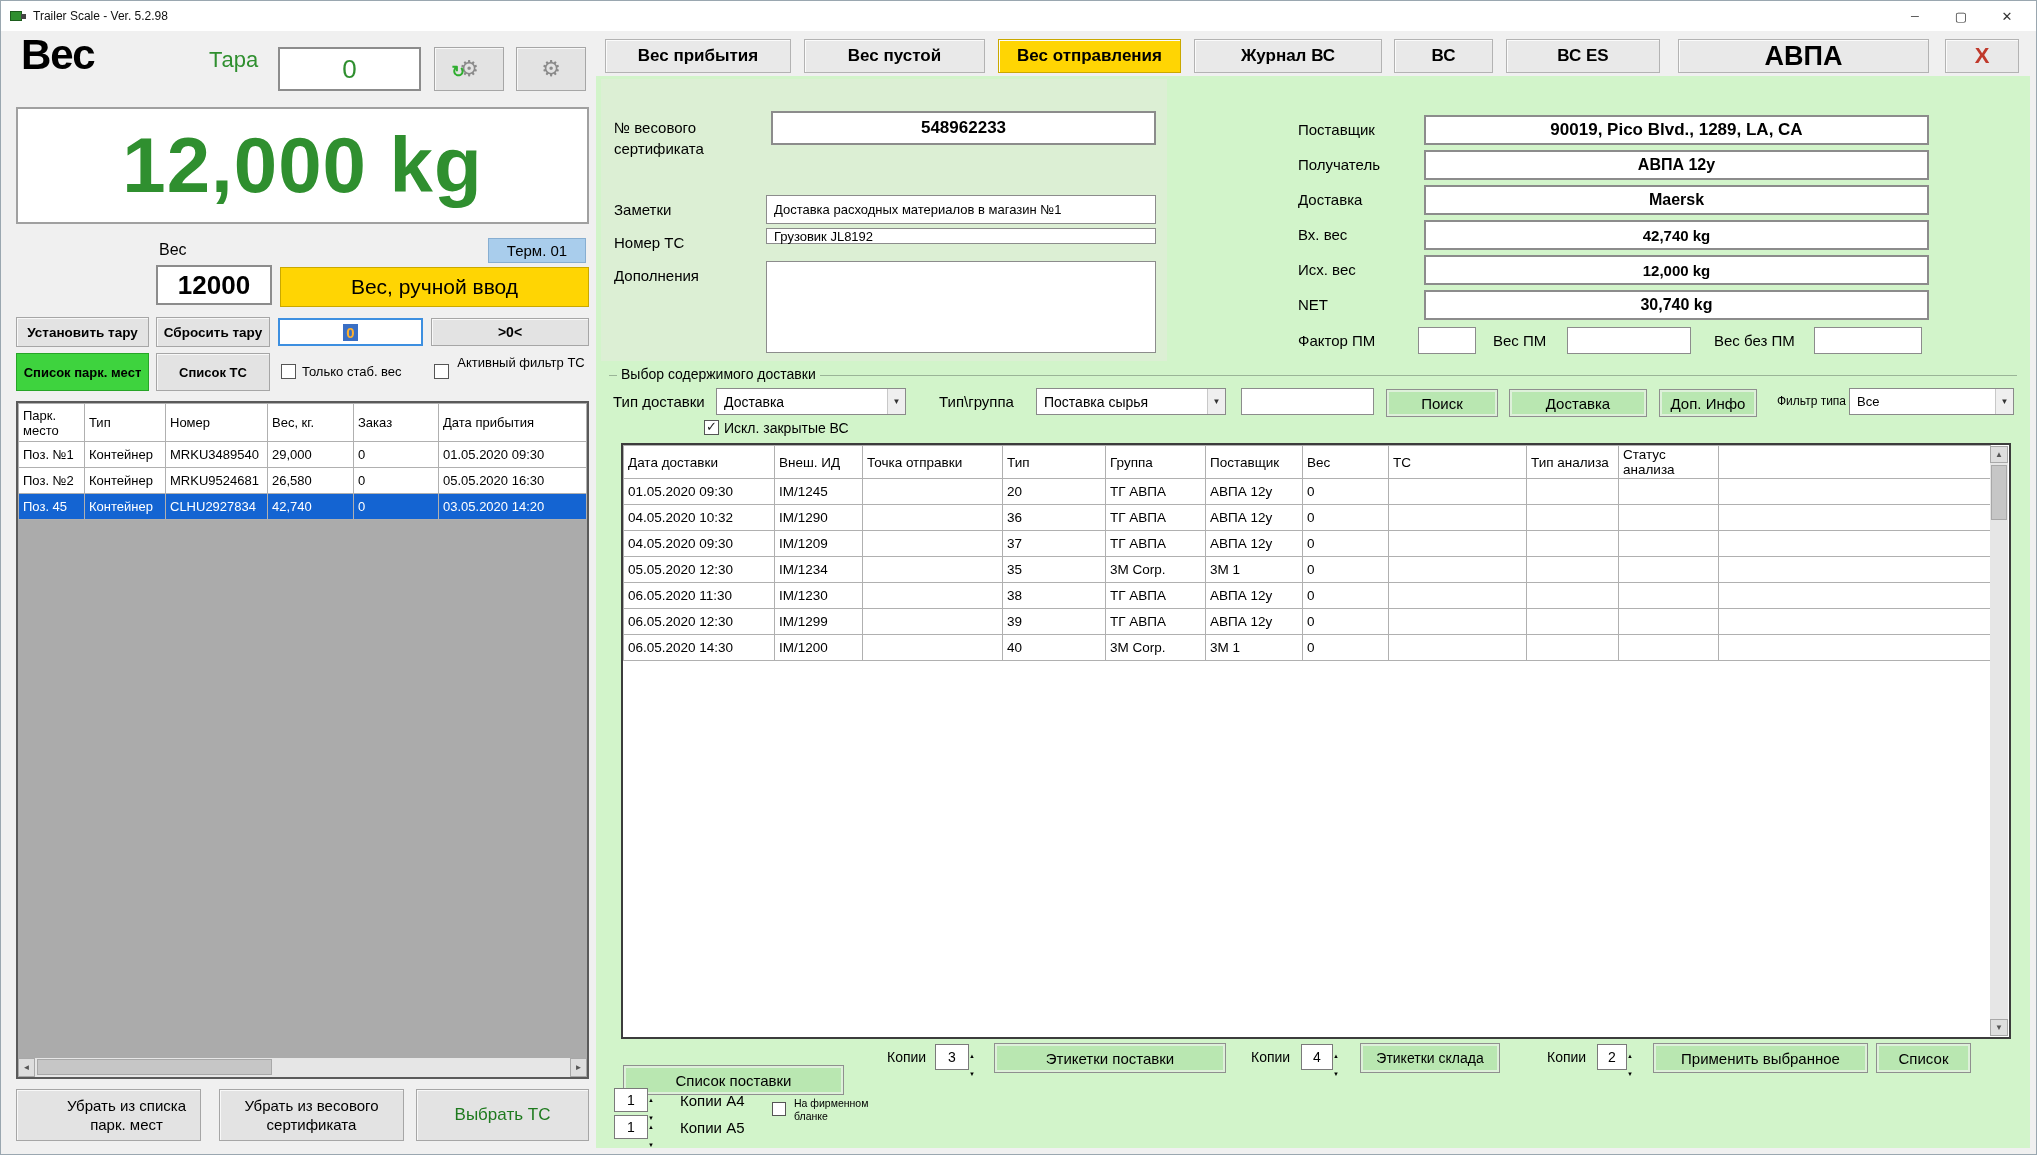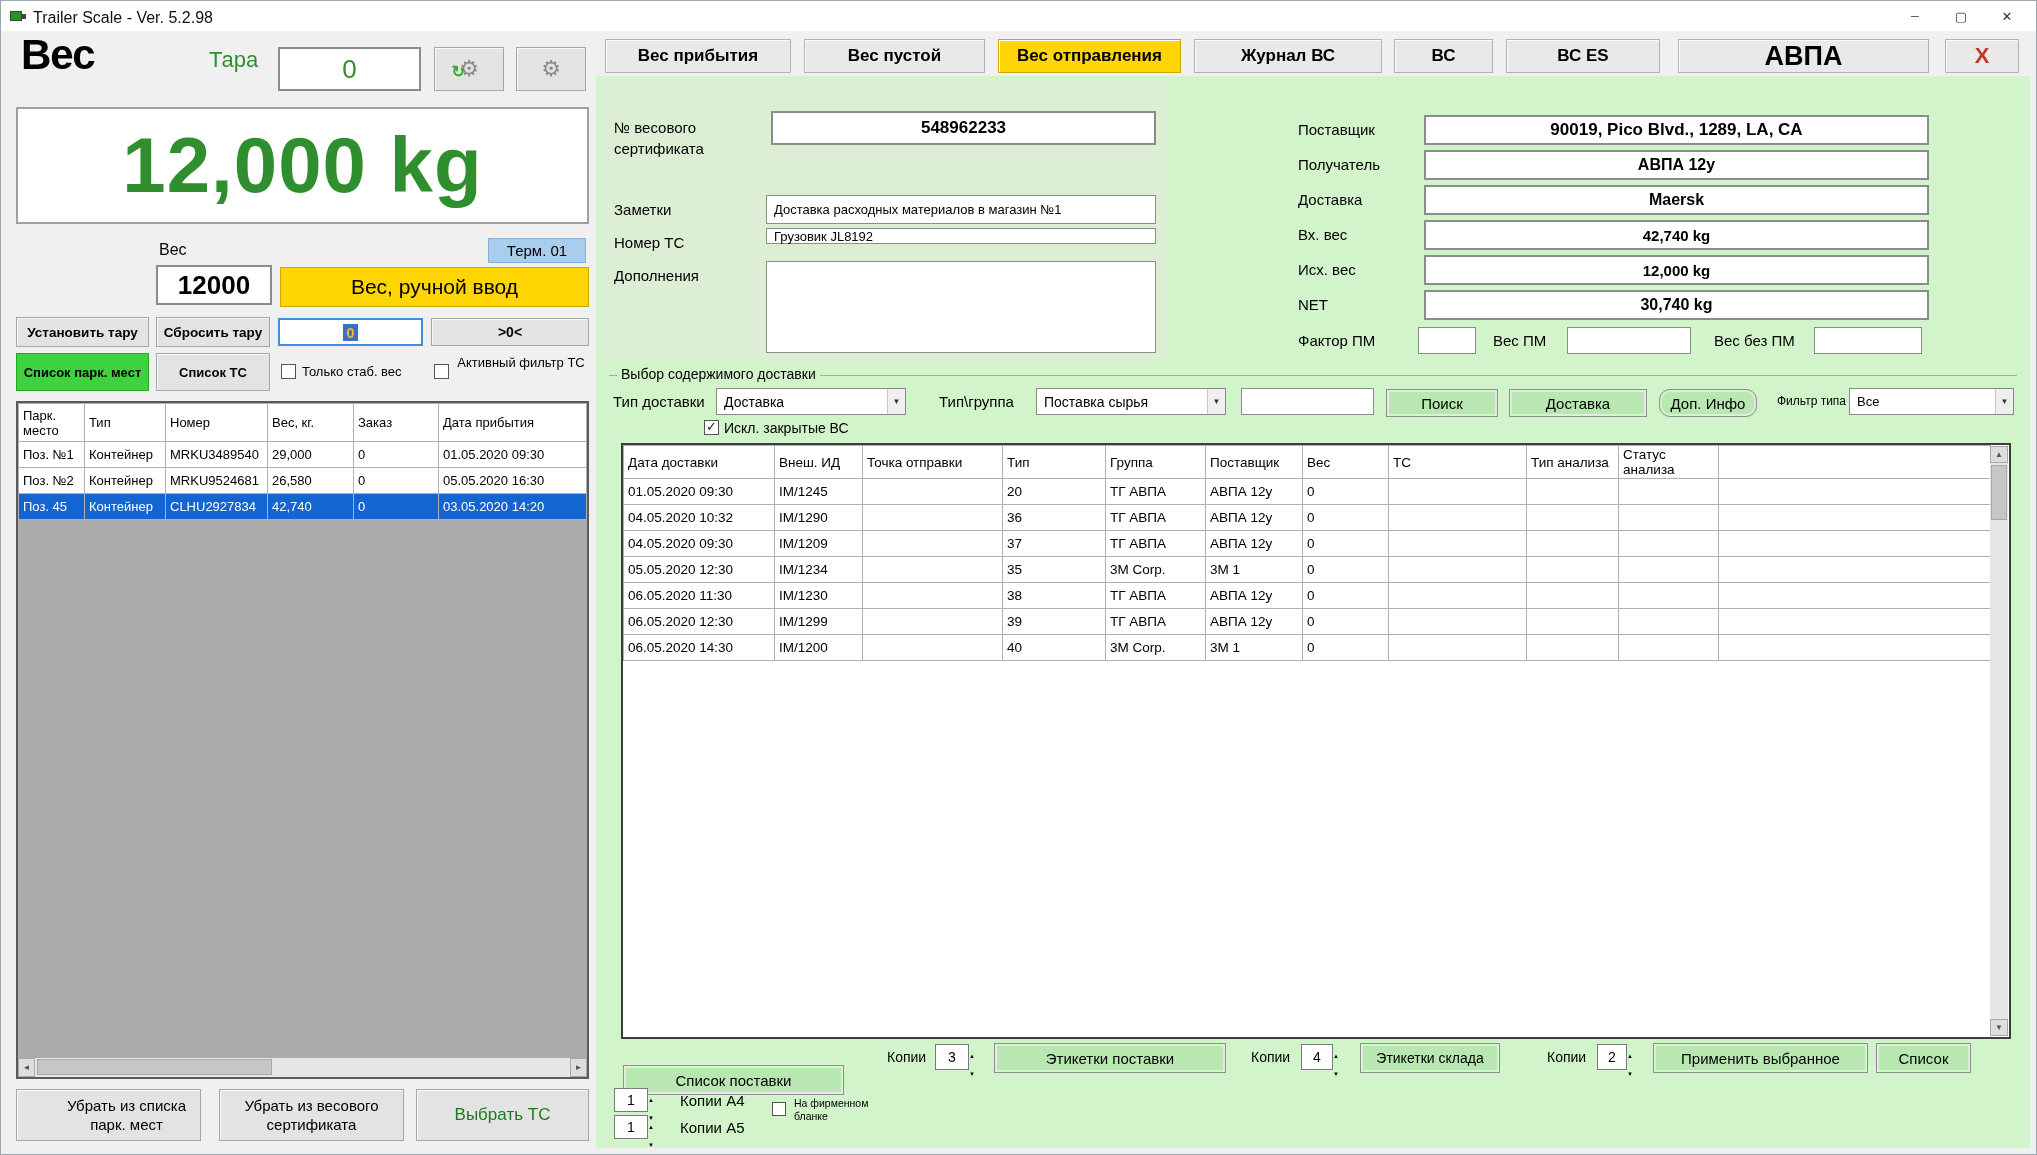--- a/index.html
+++ b/index.html
@@ -4,21 +4,21 @@
 <style>
   * { margin:0; padding:0; box-sizing:border-box; }
   html,body { width:2037px; height:1155px; }
   body { font-family:"Liberation Sans", sans-serif; background:#f0f0f0; position:relative;
          border:1px solid #9aa7b0; overflow:hidden; color:#000; }
   .abs { position:absolute; }
   .flex { display:flex; align-items:center; justify-content:center; }
 
   
   .titlebar { left:0; top:0; width:2035px; height:30px; background:#ffffff; }
-  .title-text { font-size:16px; color:#111; }
+  .title-text { font-size:12px; color:#111; }
   .app-icon { width:16px; height:13px; position:relative; }
   .app-icon::before { content:""; position:absolute; left:0; top:2px; width:10px; height:8px; background:#2f8f2f; border:1px solid #1c5c1c; }
   .app-icon::after { content:""; position:absolute; right:0; top:5px; width:5px; height:5px; background:#444; }
   .wbtn { width:46px; height:30px; font-size:13px; color:#333; }
   .wbtn-min::before { content:"─"; font-size:11px; }
   .wbtn-max::before { content:"▢"; font-size:13px; }
   .wbtn-close::before { content:"✕"; font-size:13px; }
 
   
   .btn { background:#e3e3e3; border:1px solid #a6a6a6; display:flex; align-items:center; justify-content:center; text-align:center; box-shadow: inset 1px 1px 0 #f8f8f8; cursor:default; }
@@ -262,21 +262,21 @@
 <div class="abs lbl" style="left:938px; top:392px;">Тип\группа</div>
 <div class="abs dd" style="left:1035px; top:387px; width:190px; height:27px;">
   <span class="txt">Поставка сырья</span>
   <span class="arrow"></span>
 </div>
 <div class="abs inpbox" style="left:1240px; top:387px; width:133px; height:27px; border-width:1px;">
   <span></span>
 </div>
 <div class="abs palebtn" style="left:1385px; top:388px; width:112px; height:28px;">Поиск</div>
 <div class="abs palebtn" style="left:1508px; top:388px; width:138px; height:28px;">Доставка</div>
-<div class="abs palebtn" style="left:1658px; top:388px; width:98px; height:28px;border-radius:11px;">Доп. Инфо</div>
+<div class="abs palebtn" style="left:1658px; top:388px; width:98px; height:28px;">Доп. Инфо</div>
 <div class="abs" style="left:1776px; top:393px; font-size:12px;">Фильтр типа</div>
 <div class="abs dd" style="left:1848px; top:387px; width:165px; height:27px;">
   <span class="txt" style="font-size:13px;">Все</span>
   <span class="arrow"></span>
 </div>
 <div class="abs cb checked" style="left:703px; top:419px;"></div>
 <div class="abs" style="left:723px; top:419px; font-size:14px;">Искл. закрытые ВС</div>
 
 <div class="abs tbl-wrap" style="left:620px; top:442px; width:1390px; height:596px; background:#fff; border-color:#3c3c3c;">
   <table class="grid" style="width:1368px; font-size:13.5px;">

